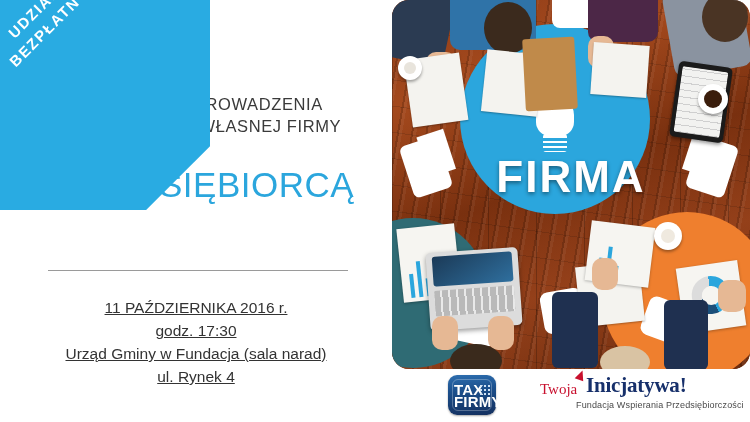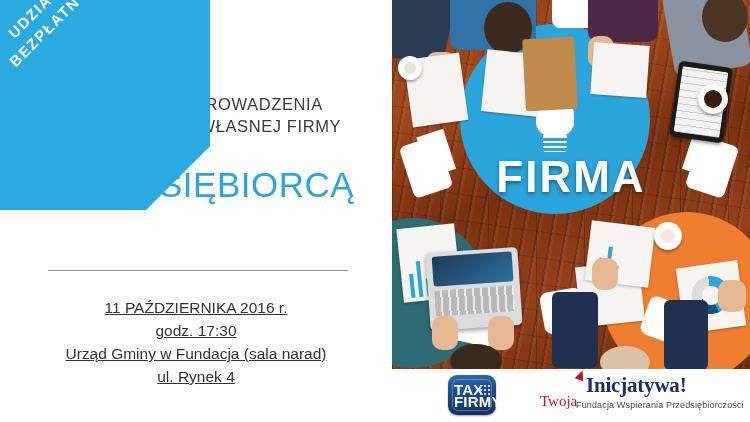--- a/index.html
+++ b/index.html
@@ -22,21 +22,21 @@
   .headline{position:absolute;left:0;top:163px;width:392px;text-align:center;color:#2ba6dd;
             font-size:35px;font-weight:normal;letter-spacing:.5px;line-height:44px;}
   .headline div{white-space:nowrap;}
   .divider{position:absolute;left:48px;top:270px;width:300px;height:1px;background:#9a9a9a;}
   .details{position:absolute;left:0;top:296px;width:392px;text-align:center;color:#333333;
            font-size:15.5px;line-height:23px;font-weight:normal;}
   .details div{white-space:nowrap;text-decoration:underline;}
 
   
   .photo{position:absolute;left:392px;top:0;width:358px;height:369px;overflow:hidden;
-         background:#7a3517;}
+         background:#7a3517;border-radius:17px;}
   .wood{position:absolute;inset:0;
         background:
           repeating-linear-gradient(100deg, rgba(0,0,0,.16) 0 2px, rgba(255,255,255,.05) 2px 5px, rgba(0,0,0,0) 5px 14px),
           repeating-linear-gradient(8deg, rgba(0,0,0,.12) 0 1px, rgba(0,0,0,0) 1px 26px),
           linear-gradient(160deg,#8d3c18 0%,#a4491d 22%,#79300f 48%,#94401a 70%,#6d2c0e 100%);}
   .wood:after{content:"";position:absolute;inset:0;
         background:repeating-linear-gradient(90deg, rgba(0,0,0,.22) 0 1px, rgba(0,0,0,0) 1px 48px);}
 
   .circ{position:absolute;border-radius:50%;}
   .c-blue{left:68px;top:24px;width:190px;height:190px;background:#2ba6dd;}
@@ -105,21 +105,21 @@
   .tc-in{position:absolute;left:4px;top:4px;right:4px;bottom:4px;border:1px solid rgba(255,255,255,.28);border-radius:6px;}
   .tc-t1,.tc-t2{position:absolute;left:6px;color:#fff;font-weight:bold;font-size:15px;letter-spacing:.2px;line-height:12px;}
   .tc-t1{top:9px;}
   .tc-t2{top:21px;}
   .tc-dots{position:absolute;right:6px;top:9px;width:11px;height:11px;
            background-image:radial-gradient(#cfe2f5 38%,transparent 40%);
            background-size:4px 4px;}
 
   .ti{position:absolute;left:148px;top:4px;width:200px;}
   .ti-row{position:relative;height:24px;}
-  .ti-twoja{position:absolute;left:0;top:20px;color:#c8102e;font-family:"Liberation Serif",serif;
+  .ti-twoja{position:absolute;left:0;top:8px;color:#c8102e;font-family:"Liberation Serif",serif;
             font-size:15px;font-style:normal;}
   .ti-flag{position:absolute;left:36px;top:-3px;width:0;height:0;
            border-left:5px solid transparent;border-right:4px solid transparent;border-bottom:10px solid #c8102e;
            transform:rotate(18deg);}
   .ti-main{position:absolute;left:46px;top:0;color:#17306b;font-family:"Liberation Serif",serif;
            font-weight:bold;font-size:21px;letter-spacing:-.2px;text-align:right;}
   .ti-sub{position:absolute;left:0;top:27px;color:#4a4a4a;font-size:9px;letter-spacing:.15px;white-space:nowrap;margin-left:36px;}
 </style>
 </head>
 <body>

